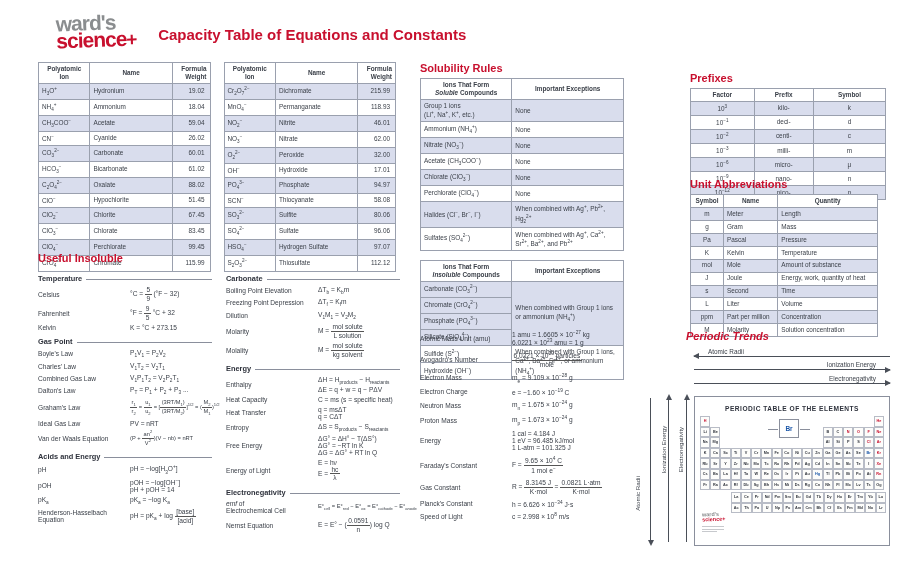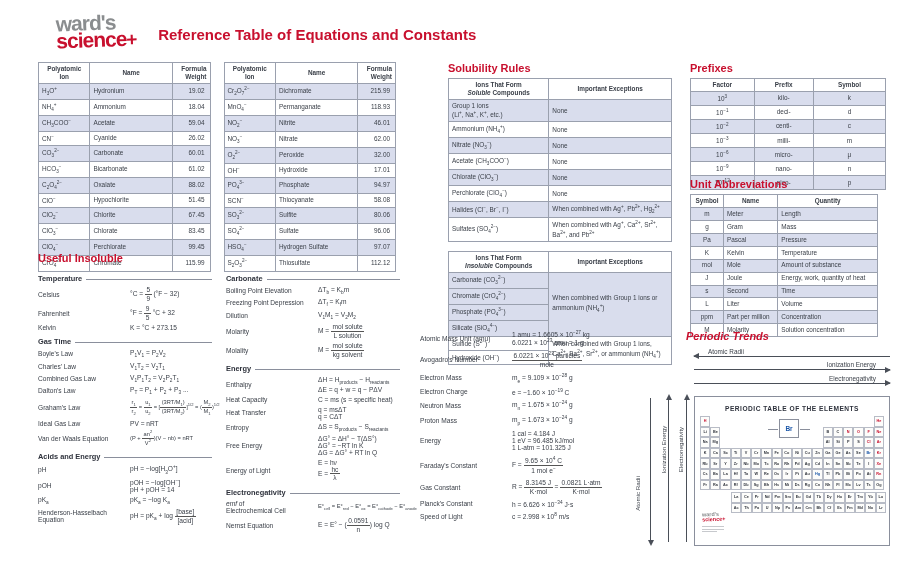--- a/index.html
+++ b/index.html
@@ -83,21 +83,21 @@
 </head>
 <body>
 
 <div class="page">
 
   <div class="hdr">
     <div class="logo">
       <span class="w">ward's</span>
       <span class="s"><span>science</span><span class="plus">+</span></span>
     </div>
-    <div class="title">Reference Table of Equations and Constants</div>
+    <div class="title">Capacity Table of Equations and Constants</div>
   </div>
 
   <section style="left:38px;top:62px;width:358px;">
     <div class="two-tables">
       <div>
         <table>
           <thead>
               <tr>
             <th class="col-ion">Polyatomic Ion</th>
             <th class="col-name">Name</th>
@@ -272,21 +272,21 @@
                   </span> °C + 32</span>
               </div>
               <div class="eq-row">
                 <span class="l">Kelvin</span>
                 <span class="f">K = °C + 273.15</span>
               </div>
             </div>
         </div>
         <div>
           <div class="eq-head">
-              <span>Gas Time</span>
+              <span>Gas Point</span>
               <span class="rule"></span>
             </div>
           <div>
 
           <div class="eq-row">
                 <span class="l">Boyle's Law</span>
                 <span class="f">P<sub>1</sub>V<sub>1</sub> = P<sub>2</sub>V<sub>2</sub></span>
               </div>
               <div class="eq-row">
                 <span class="l">Charles' Law</span>
@@ -447,21 +447,21 @@
                     <i>0.0591</i>
                     <i>n</i>
                   </span>) log Q</span>
               </div>
             </div>
         </div>
       </div>
     </div>
   </section>
 
-  <section style="left:420px;top:62px;width:224px;margin-left:28px;">
+  <section style="left:420px;top:62px;width:204px;">
     <h2 class="sec">Solubility Rules</h2>
     <table class="sol">
       <thead>
           <tr>
         <th>Ions That Form<br><em>Soluble</em> Compounds</th>
         <th>Important Exceptions</th>
       </tr>
         </thead>
       <tbody class="shade">
 
@@ -588,21 +588,21 @@
         <span class="l">Planck's Constant</span>
         <span class="f">h = 6.626 × 10<sup>−34</sup> J·s</span>
       </div>
         <div class="const-row">
         <span class="l">Speed of Light</span>
         <span class="f">c = 2.998 × 10<sup>8</sup> m/s</span>
       </div>
       </div>
   </section>
 
-  <section style="left:690px;top:62px;width:196px;">
+  <section style="left:690px;top:72px;width:196px;">
     <h2 class="sec">Prefixes</h2>
     <table class="t-center">
       <thead>
           <tr>
         <th>Factor</th>
         <th>Prefix</th>
         <th>Symbol</th>
       </tr>
         </thead>
       <tbody class="shade">

